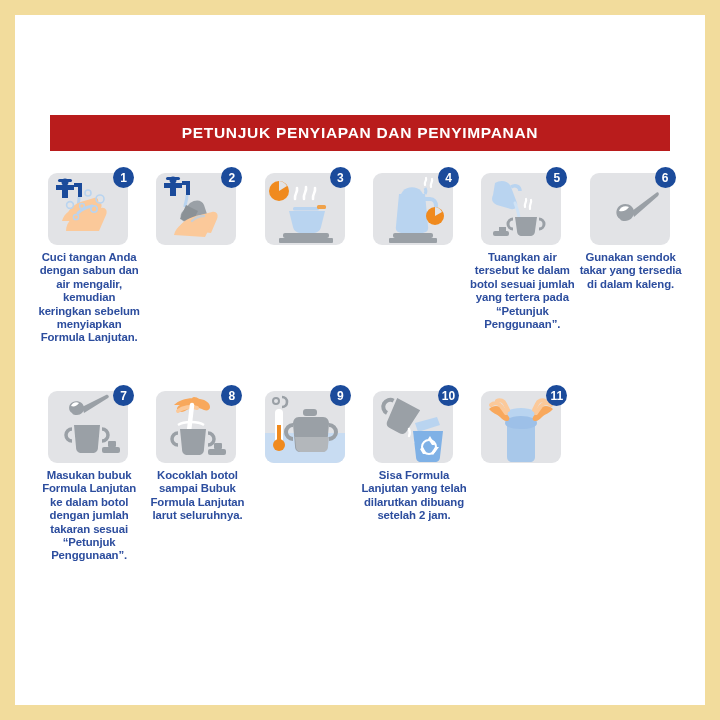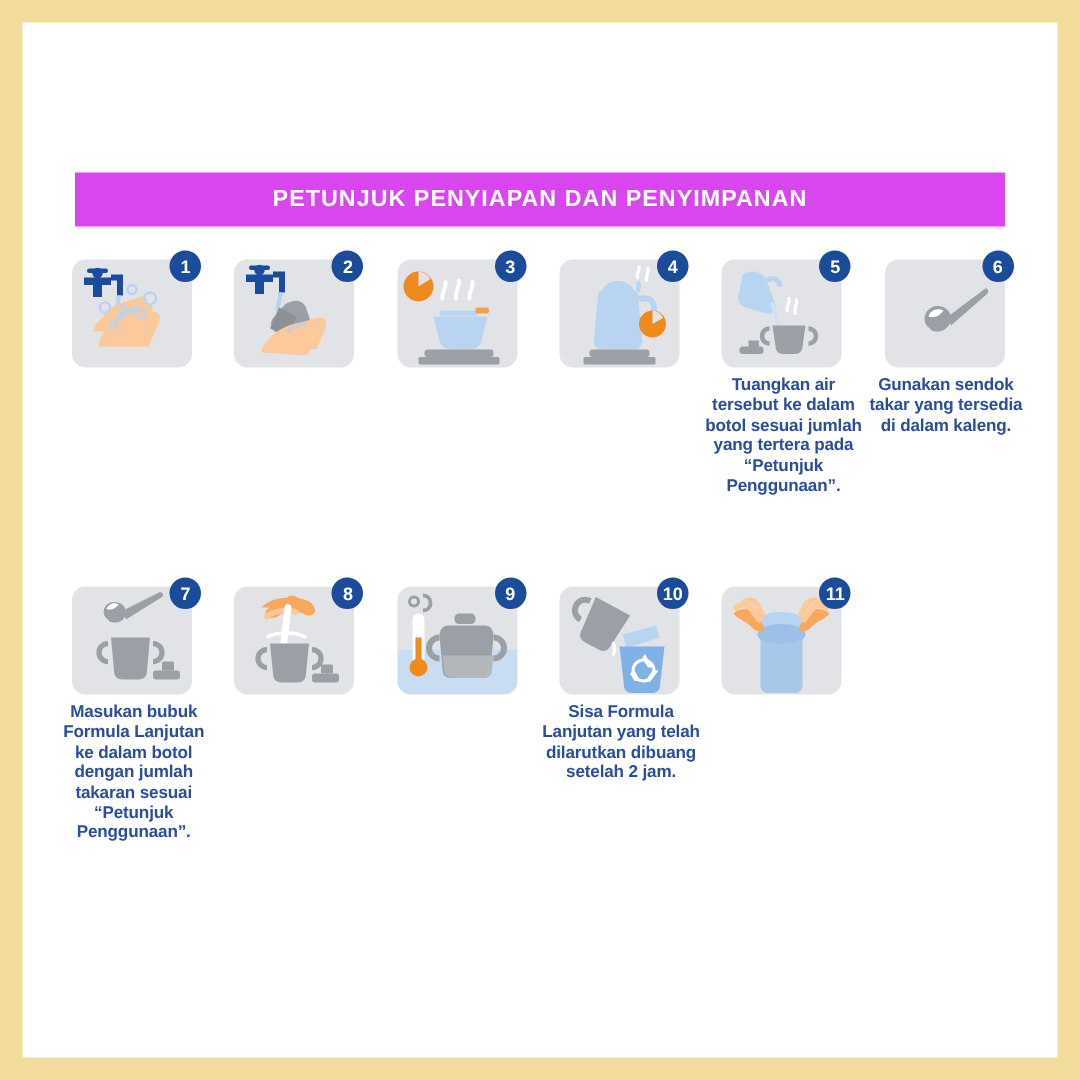--- a/index.html
+++ b/index.html
@@ -14,21 +14,21 @@
     left:15px;top:15px;
     width:690px;height:690px;
     background:#ffffff;
     overflow:hidden;
   }
   
   #banner{
     position:absolute;
     left:35px;top:100px;
     width:620px;height:36px;
-    background:#d946ef;
+    background:#b91c1c;
     display:flex;align-items:center;justify-content:center;
   }
   #banner-title{
     color:#ffffff;
     font-size:15.5px;
     font-weight:bold;
     letter-spacing:0.7px;
     white-space:nowrap;
   }
   
@@ -113,20 +113,21 @@
             <circle cx="40" cy="20" r="3" fill="none" stroke="#b9d4f0" stroke-width="1.6"></circle>
             <circle cx="52" cy="26" r="4" fill="none" stroke="#b9d4f0" stroke-width="1.6"></circle>
             <circle cx="22" cy="32" r="3.4" fill="none" stroke="#b9d4f0" stroke-width="1.6"></circle>
             <circle cx="34" cy="33" r="2.4" fill="none" stroke="#b9d4f0" stroke-width="1.5"></circle>
             <circle cx="46" cy="36" r="3.2" fill="none" stroke="#b9d4f0" stroke-width="1.6"></circle>
             <circle cx="28" cy="44" r="2.6" fill="none" stroke="#b9d4f0" stroke-width="1.5"></circle>
           </svg>
         </div>
         <div class="badge">1</div>
       </div>
+      <div class="caption">Cuci tangan Anda dengan sabun dan air mengalir, kemudian keringkan sebelum menyiapkan Formula Lanjutan.</div>
     </div>
 
     <div class="cell">
       <div class="tilewrap">
         <div class="tile">
           <svg class="sv" viewBox="0 0 80 72">
             <path d="M8 10h18v5H8z" fill="#1b4b9b"></path>
             <path d="M14 15h6v8h-6z" fill="#1b4b9b"></path>
             <path d="M26 8h8v4h-8z" fill="#1b4b9b"></path>
             <rect x="30" y="10" width="4" height="12" fill="#1b4b9b"></rect>
@@ -253,20 +254,21 @@
             <path d="M22 34c6-4 20-4 26 0" stroke="#ffffff" stroke-width="2.4" fill="none"></path>
             <path d="M24 38h26l-2 20c0 4-2 6-6 6H32c-4 0-6-2-6-6z" fill="#9aa0a6"></path>
             <path d="M22 42a6 6 0 0 0 0 12" stroke="#9aa0a6" stroke-width="3.5" fill="none"></path>
             <path d="M52 42a6 6 0 0 1 0 12" stroke="#9aa0a6" stroke-width="3.5" fill="none"></path>
             <rect x="52" y="58" width="18" height="6" rx="2" fill="#9aa0a6"></rect>
             <rect x="58" y="52" width="8" height="6" rx="1" fill="#9aa0a6"></rect>
           </svg>
         </div>
         <div class="badge">8</div>
       </div>
+      <div class="caption">Kocoklah botol sampai Bubuk Formula Lanjutan larut seluruhnya.</div>
     </div>
 
     <div class="cell">
       <div class="tilewrap">
         <div class="tile">
           <svg class="sv" viewBox="0 0 80 72">
             <rect x="0" y="42" width="80" height="30" fill="#c8dcf2"></rect>
             <circle cx="11" cy="10" r="3" fill="none" stroke="#9aa0a6" stroke-width="2"></circle>
             <path d="M17 6c3 0 5 2 5 5s-2 5-5 5" stroke="#9aa0a6" stroke-width="2.6" fill="none"></path>
             <rect x="10" y="18" width="8" height="34" rx="4" fill="#ffffff"></rect>

